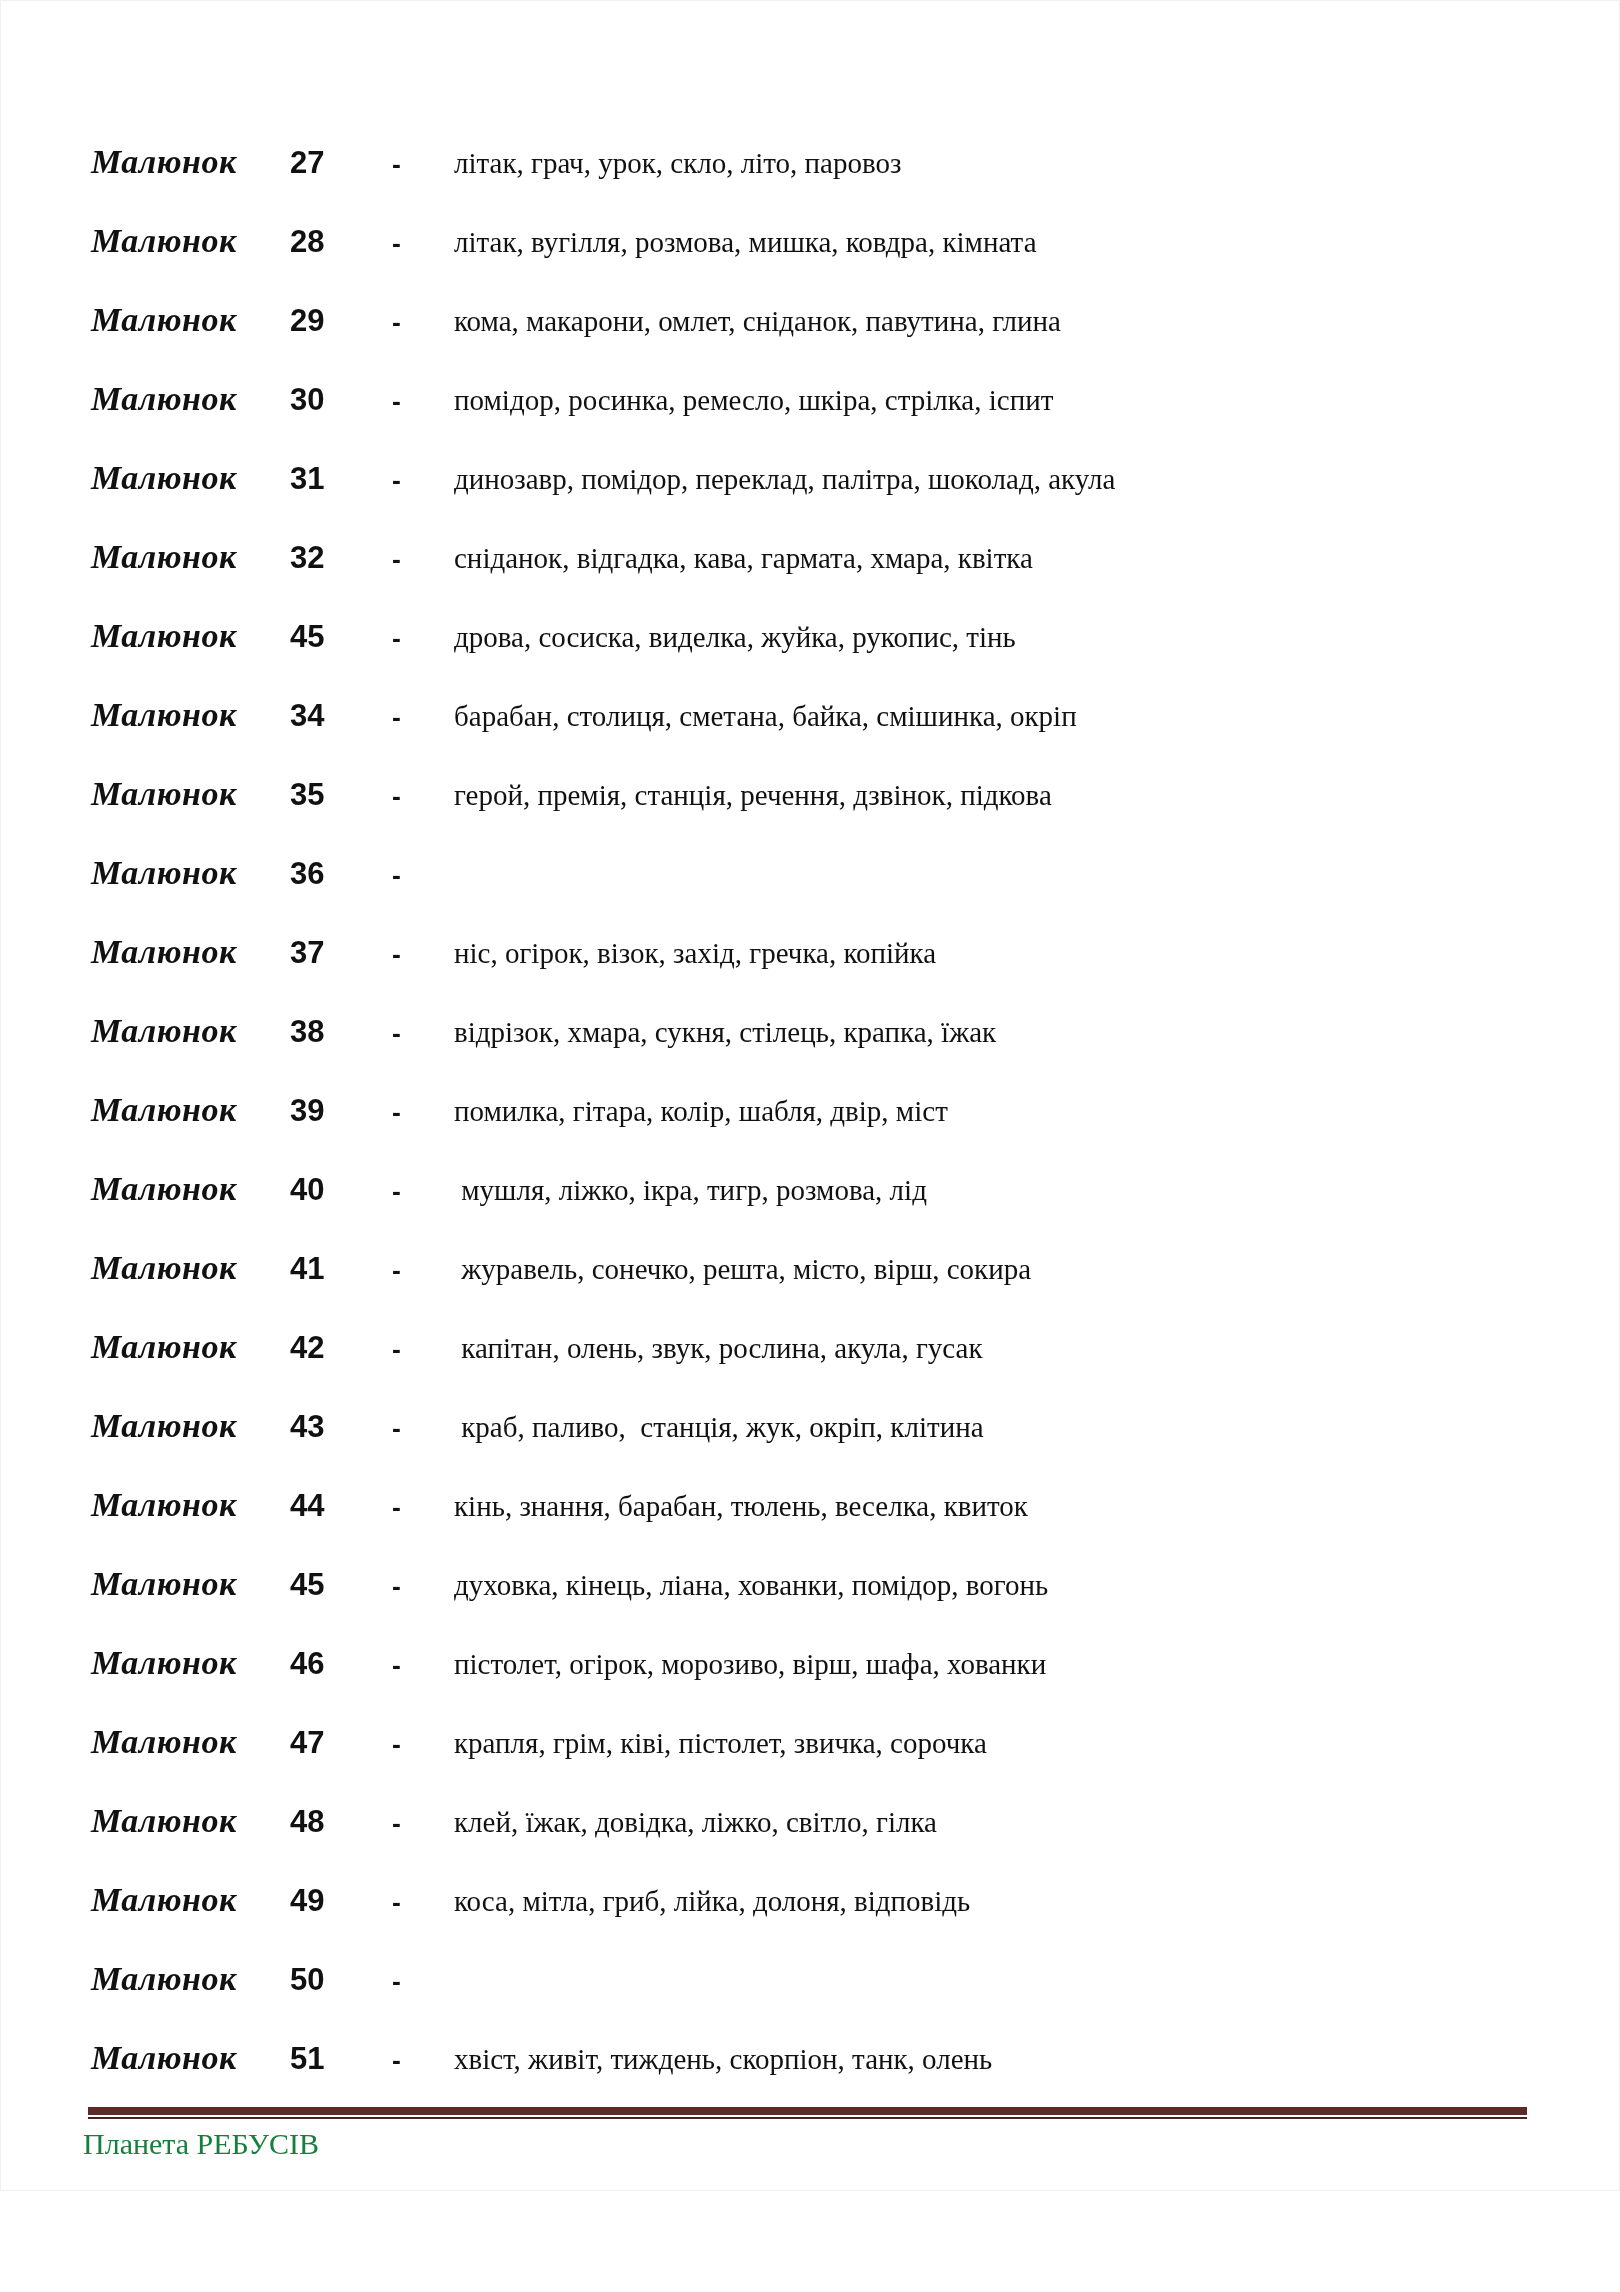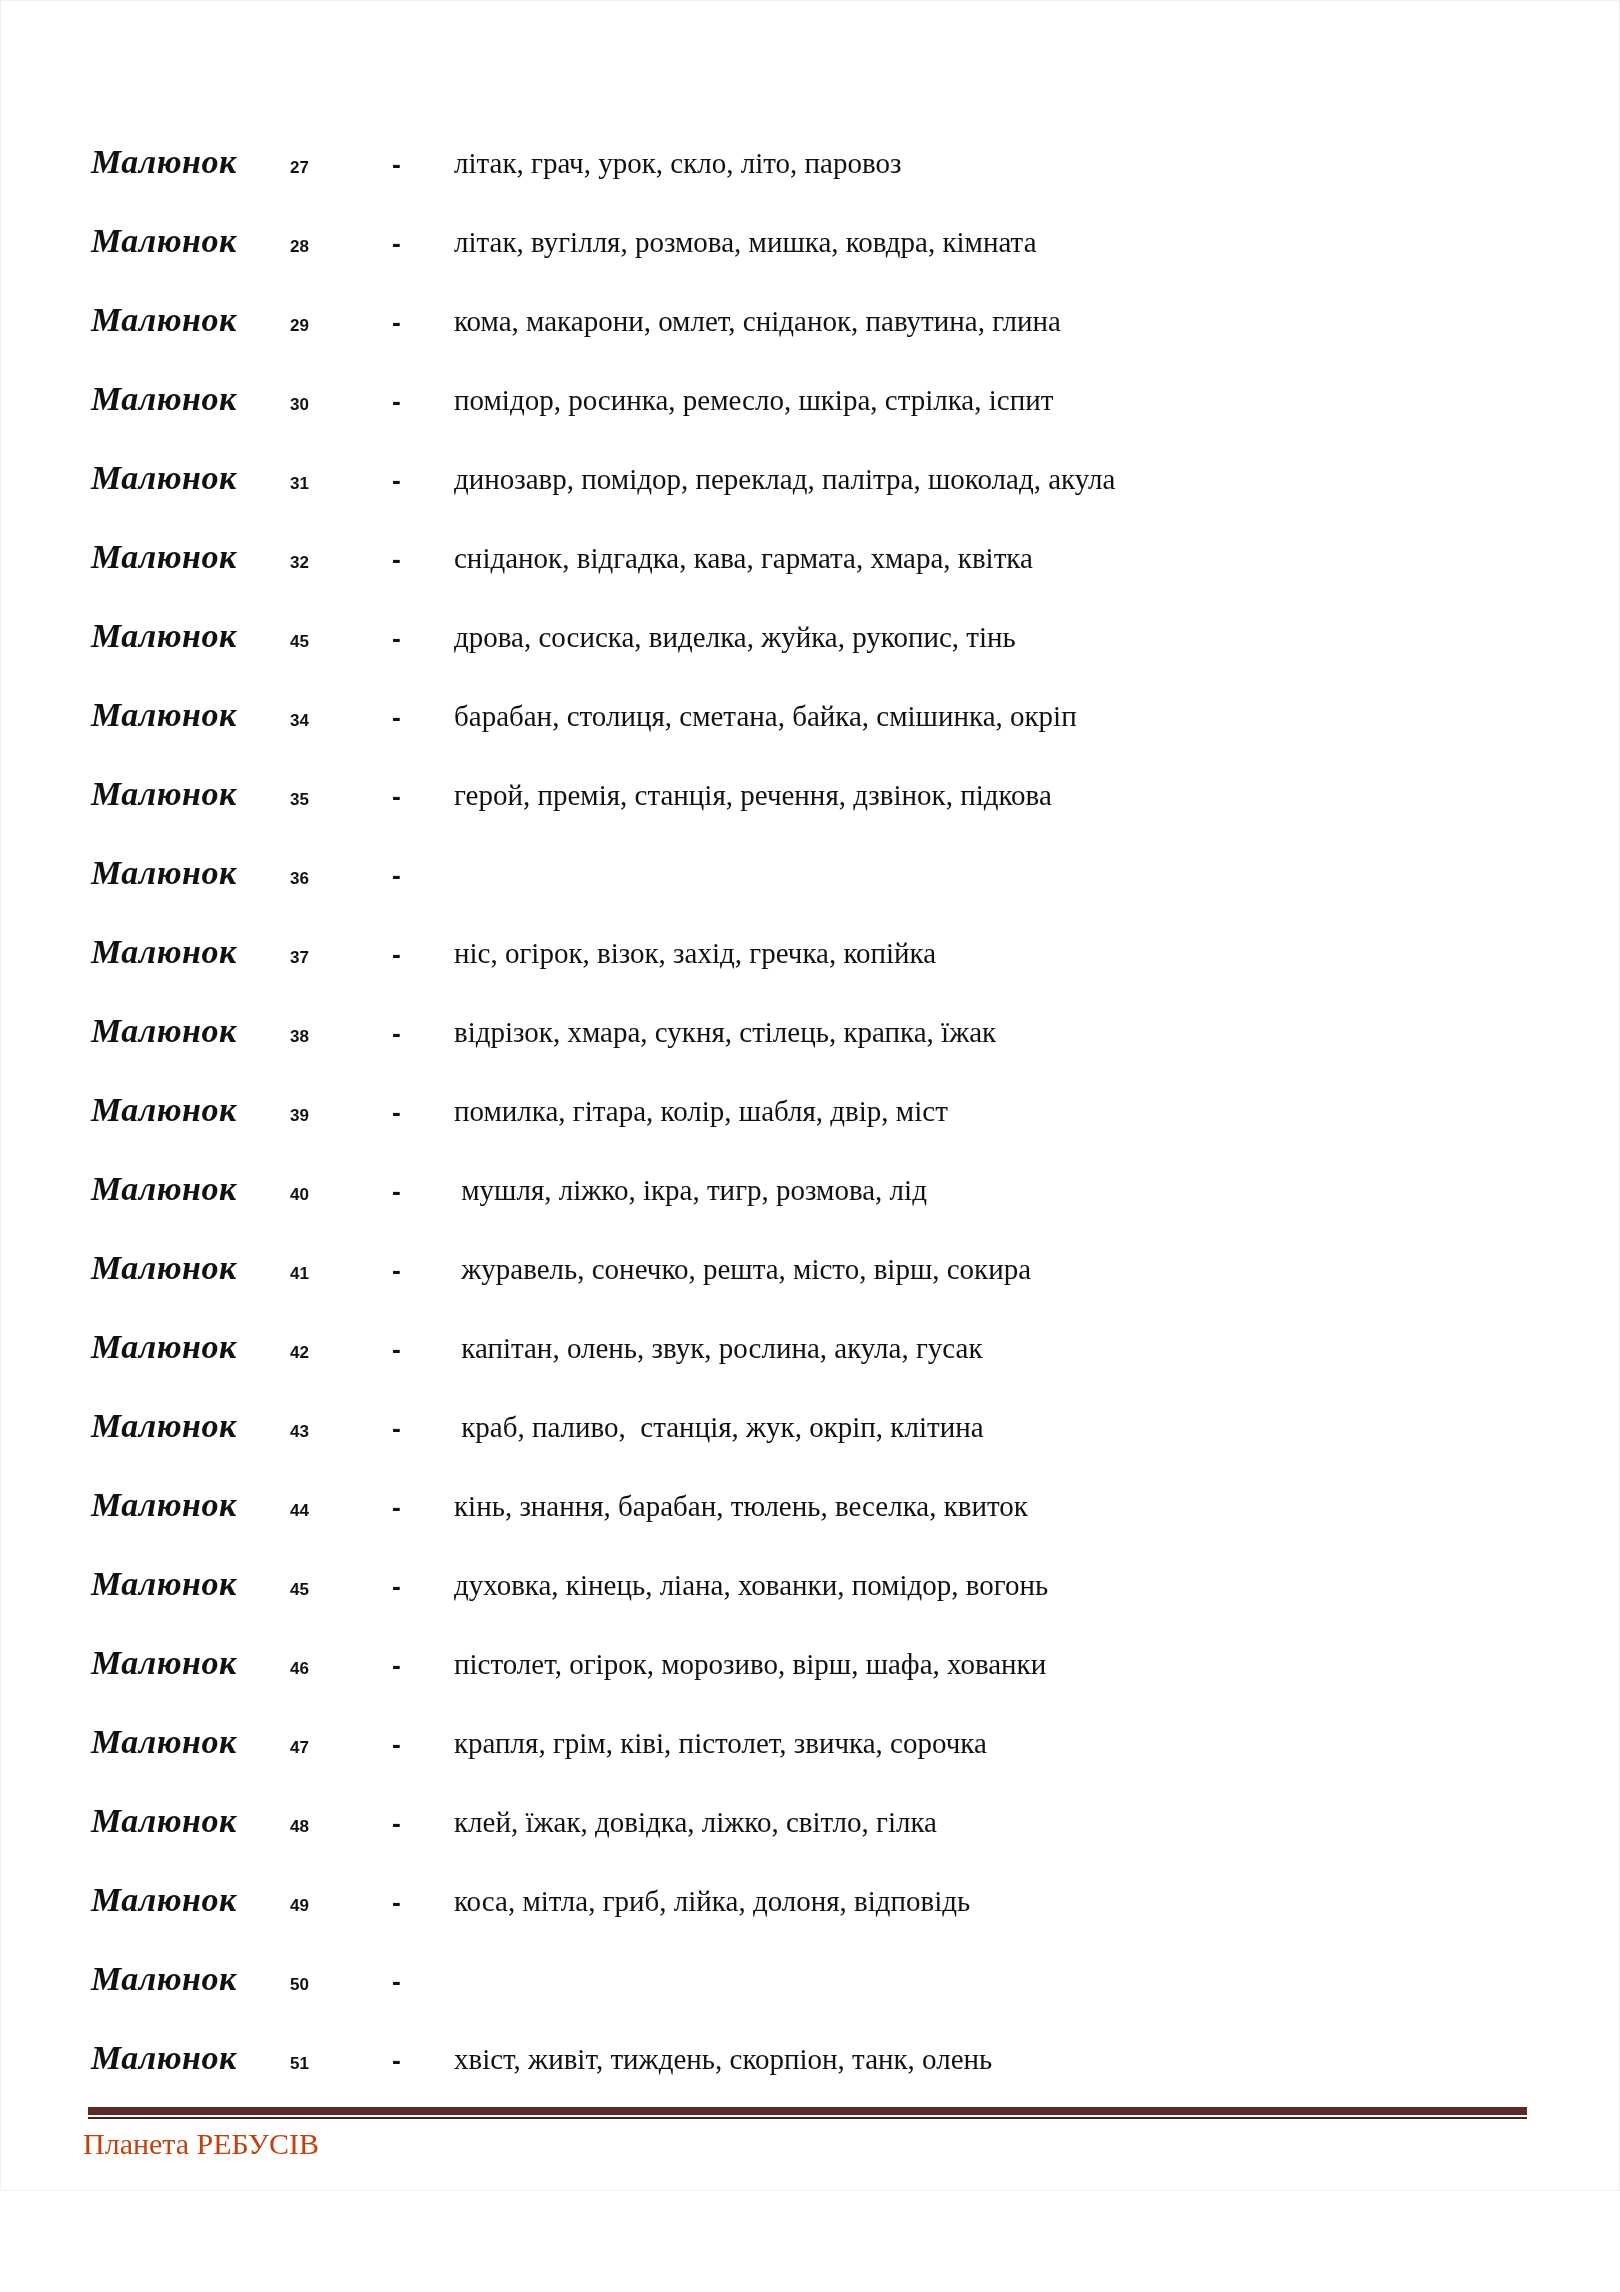--- a/index.html
+++ b/index.html
@@ -36,21 +36,21 @@
     font-weight: bold;
     font-style: italic;
     font-size: 34px;
     letter-spacing: 0.5px;
   }
   .num {
     width: 102px;
     flex: 0 0 102px;
     font-family: "Liberation Sans", sans-serif;
     font-weight: bold;
-    font-size: 17px;
+    font-size: 31px;
   }
   .dash {
     width: 62px;
     flex: 0 0 62px;
     font-family: "Liberation Sans", sans-serif;
     font-weight: bold;
     font-size: 26.5px;
   }
   .words {
     font-family: "Liberation Serif", serif;
@@ -74,21 +74,21 @@
   .footer-rule .thin {
     height: 2px;
     background: #4a201f;
   }
   .footer-text {
     position: absolute;
     left: 83px;
     top: 2127px;
     font-family: "Liberation Serif", serif;
     font-size: 30px;
-    color: #c2410c;
+    color: #15803d;
   }
 </style>
 </head>
 <body>
 
 <div class="page">
 
   <div class="list" id="figure-list">
     <div class="row">
       <span class="label">Малюнок</span>

